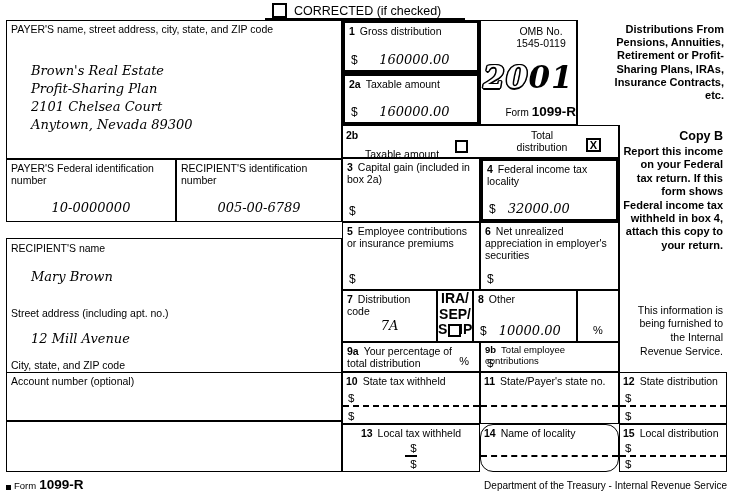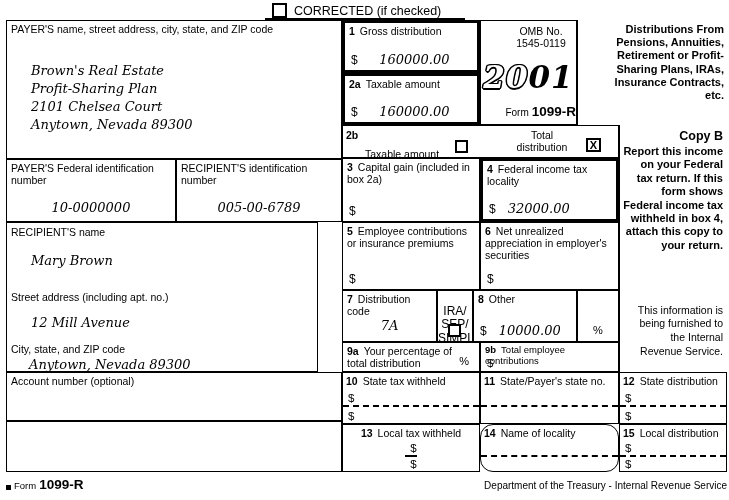--- a/index.html
+++ b/index.html
@@ -44,21 +44,21 @@
   .formline .fn { font-size:13.5px; font-weight:bold; margin-left:3px; }
   .hand-line { position:absolute; font-family:"DejaVu Serif", serif; font-style:italic;
                font-size:13px; white-space:nowrap; }
   .idval { position:absolute; bottom:6px; left:0; right:0; text-align:center; }
   .topbar { position:absolute; left:265px; top:18px; width:200px; height:3px; background:#000; }
   .footer-left { position:absolute; left:6px; top:477px; display:flex; align-items:baseline; }
   .footer-left .square { width:5px; height:5px; background:#000; display:inline-block; margin-right:3px; align-self:flex-end; margin-bottom:2px; }
   .footer-left .fw { font-size:9.5px; }
   .footer-left .fn { font-size:13.5px; font-weight:bold; margin-left:3px; }
   .footer-right { position:absolute; right:2px; top:480px; font-size:10px; }
-  .iratext { font-size:12px; line-height:1.12; text-align:center; font-weight:normal; padding-top:14px; }
+  .iratext { font-size:14px; line-height:1.12; text-align:center; font-weight:bold; padding-top:0; }
   .pctmark { position:absolute; bottom:5px; left:0; right:0; text-align:center; font-size:11px; }
 </style>
 </head>
 <body>
 
 <span class="cb" style="left:272px;top:3px;width:15px;height:15px;"></span>
 <span class="abs" style="left:294px;top:4px;font-size:12.5px;">CORRECTED (if checked)</span>
 <div class="topbar"></div>
 
 <div class="box" style="left:6px;top:20px;width:336px;height:139px;">
@@ -71,21 +71,21 @@
 
 <div class="box" style="left:6px;top:159px;width:170px;height:63px;">
   <span class="lbl pad">PAYER'S Federal identification number</span>
   <span class="idval val">10-0000000</span>
 </div>
 <div class="box" style="left:176px;top:159px;width:166px;height:63px;">
   <span class="lbl pad">RECIPIENT'S identification number</span>
   <span class="idval val">005-00-6789</span>
 </div>
 
-<div class="box" style="left:6px;top:222px;width:312px;height:150px;">
+<div class="box" style="left:6px;top:238px;width:336px;height:150px;">
   <span class="lbl abs" style="left:4px;top:3px;">RECIPIENT'S name</span>
   <span class="hand-line" style="left:24px;top:30px;">Mary Brown</span>
   <span class="lbl abs" style="left:4px;top:68px;">Street address (including apt. no.)</span>
   <span class="hand-line" style="left:24px;top:92px;">12 Mill Avenue</span>
   <span class="lbl abs" style="left:4px;top:120px;">City, state, and ZIP code</span>
   <span class="hand-line" style="left:22px;top:134px;">Anytown, Nevada 89300</span>
 </div>
 
 <div class="box" style="left:6px;top:372px;width:336px;height:49px;">
   <span class="lbl pad">Account number (optional)</span>

